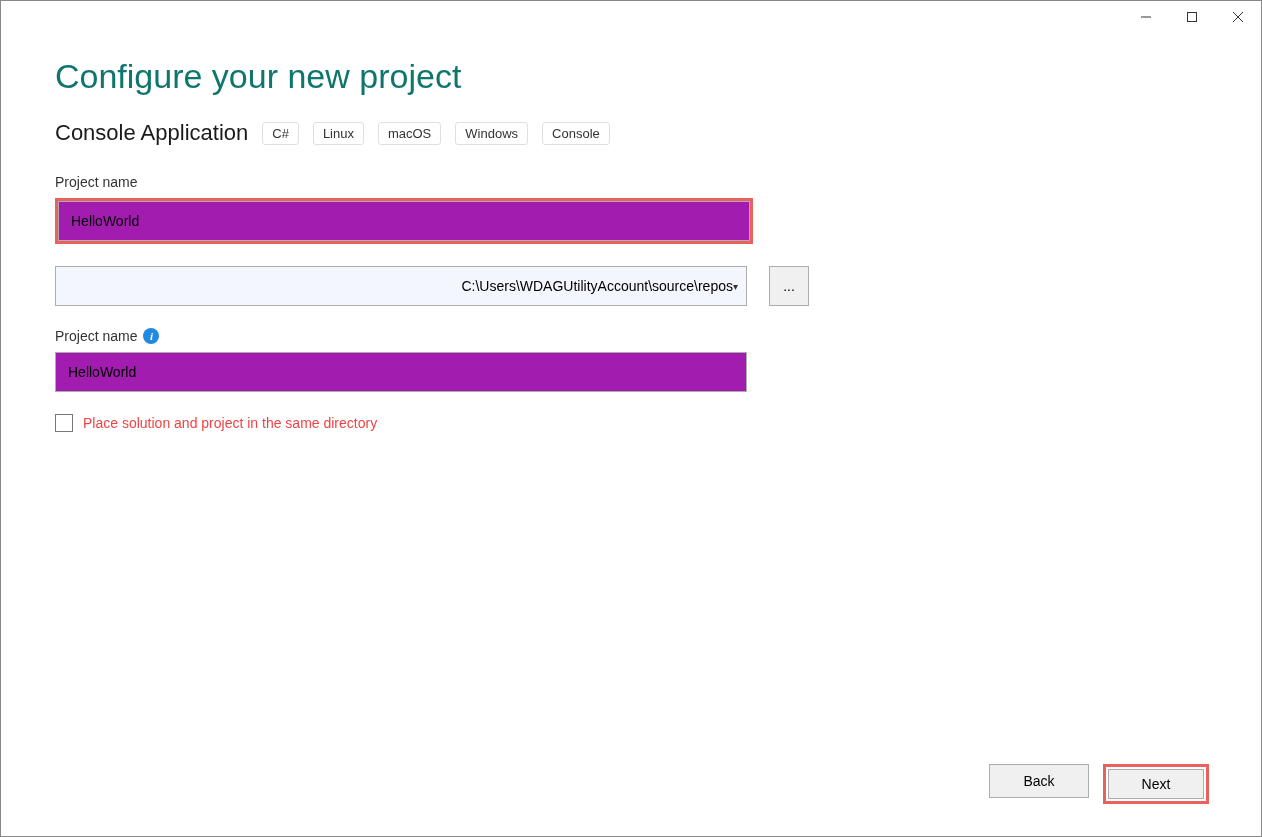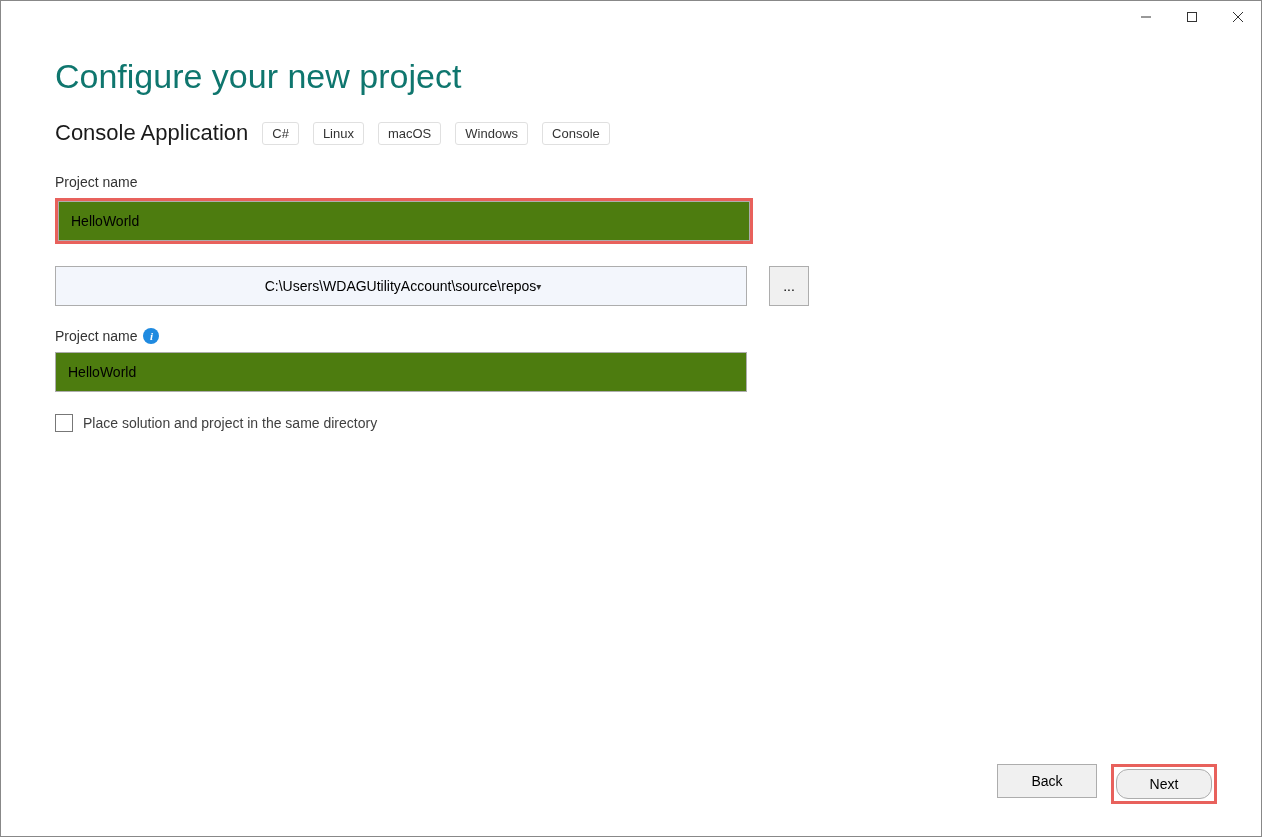--- a/index.html
+++ b/index.html
@@ -73,21 +73,21 @@
       gap: 6px;
     }
     .text-input {
       width: 692px;
       height: 40px;
       border: 1px solid #adadad;
       padding: 0 12px;
       font-size: 14px;
       font-family: inherit;
       outline: none;
-      background: #4d7c0f;
+      background: #a21caf;
     }
     .highlight-red {
       border: 3px solid #e8615c;
     }
     .highlight-red .text-input {
       border: 1px solid #adadad;
       width: 100%;
       height: 100%;
     }
     .project-name-wrap {
@@ -100,21 +100,21 @@
       align-items: center;
       gap: 22px;
     }
     .combo-input {
       width: 692px;
       height: 40px;
       border: 1px solid #adadad;
       background: #f3f6fc;
       display: flex;
       align-items: center;
-      justify-content: center;
+      justify-content: flex-end;
       padding: 0 8px 0 12px;
       font-size: 14px;
     }
     .combo-caret {
       font-size: 10px;
       color: #333;
     }
     .browse-btn {
       width: 40px;
       height: 40px;
@@ -147,26 +147,26 @@
       margin-top: 4px;
     }
     .checkbox {
       width: 18px;
       height: 18px;
       border: 1px solid #777;
       background: #fff;
     }
     .checkbox-label {
       font-size: 14px;
-      color: #404040;
+      color: #ef4444;
     }
     .footer {
       position: absolute;
       bottom: 32px;
-      right: 44px;
+      right: 52px;
       display: flex;
       gap: 14px;
     }
     .footer-btn {
       width: 100px;
       height: 34px;
       border: 1px solid #adadad;
       background: #f0f0f0;
       font-size: 14px;
       font-family: inherit;
@@ -175,21 +175,20 @@
       justify-content: center;
       cursor: default;
     }
     .next-wrap {
       border: 3px solid #e8615c;
       padding: 2px;
     }
     .next-wrap .footer-btn {
       width: 96px;
       height: 30px;
-      border-radius: 12px;
     }
   </style>
 </head>
 <body>
 
 <div class="titlebar">
   <div class="win-btn">
     <svg width="10" height="10" viewBox="0 0 10 10">
         <line x1="0" y1="5" x2="10" y2="5" stroke="#333" stroke-width="1"></line>
       </svg>

